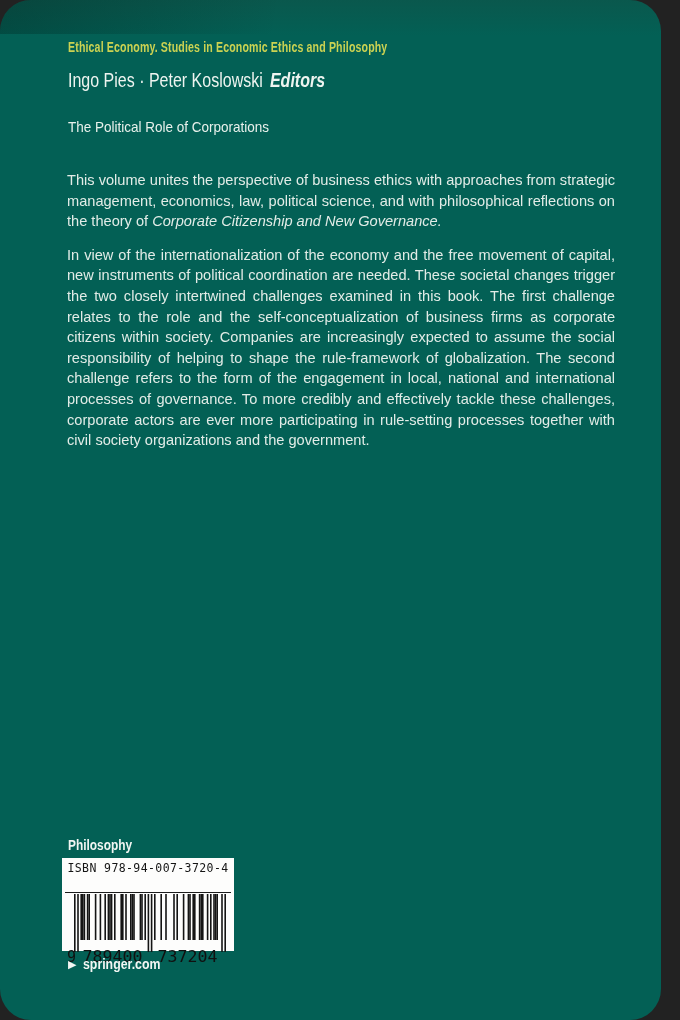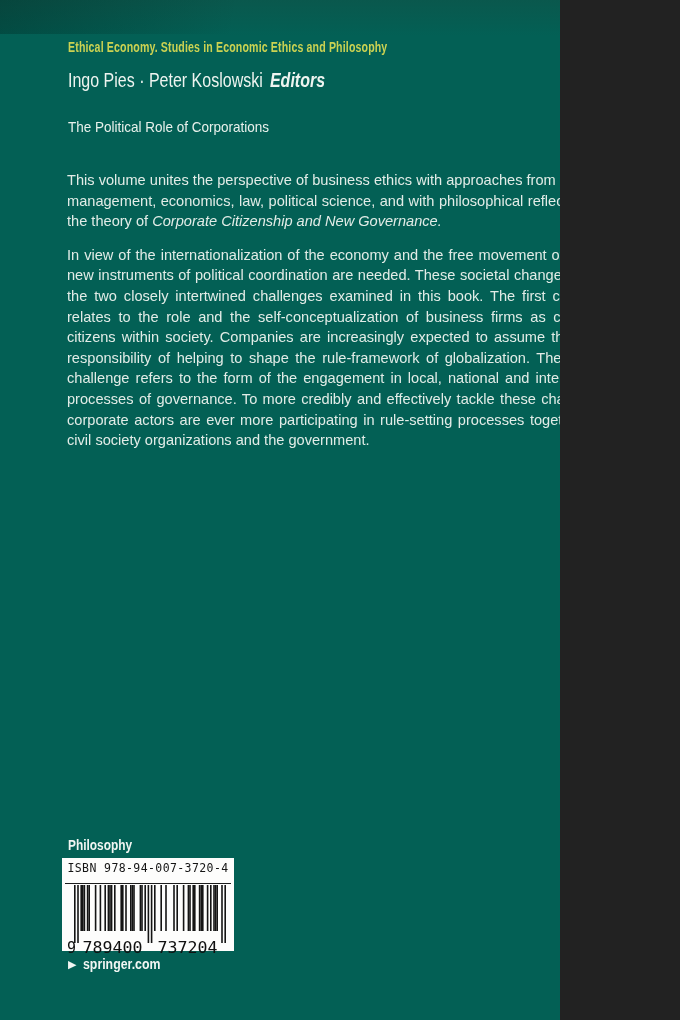--- a/index.html
+++ b/index.html
@@ -1,25 +1,26 @@
 <!DOCTYPE html>
 <html><head>
 <meta charset="utf-8">
 <style>
   html, body { margin: 0; padding: 0; background: #222; }
   * { box-sizing: border-box; }
 
   .cover {
     position: relative;
-    width: 560px;
+    width: 661px;
     height: 1020px;
     background: #02685c;
     background: linear-gradient(180deg, #0a584d 0%, #036055 3.5%, #036055 100%);
     overflow: hidden;
     font-family: "Liberation Sans", sans-serif;
+    border-radius: 31px;
   }
 
   
   .cover::before {
     content: "";
     position: absolute;
     left: 0; top: 0; width: 60%; height: 34px;
     background: linear-gradient(100deg, rgba(0,28,24,.30), rgba(0,28,24,0) 70%);
     pointer-events: none;
   }
@@ -72,21 +73,21 @@
     position: absolute; left: 62px; top: 858px;
     width: 172px; height: 93px;
     background: #fdfdfc;
     padding: 3px 2px 0 2px;
   }
   .isbn-label {
     font-family: "DejaVu Sans Mono", "Liberation Mono", monospace;
     font-size: 11.5px; letter-spacing: .4px; color: #151515;
     text-align: center; white-space: nowrap;
     border-bottom: 1.5px solid #1c1c1c;
-    padding-bottom: 8px; margin: 0 1px;
+    padding-bottom: 17px; margin: 0 1px;
   }
   .barcode-svg { display: block; margin-top: 1px; }
   .barcode-svg rect { fill: #141414; }
   .barcode-svg text {
     font-family: "DejaVu Sans Mono", "Liberation Mono", monospace;
     font-size: 15px; fill: #101010;
   }
 
   .springer-line {
     position: absolute; left: 68px; top: 956px;

